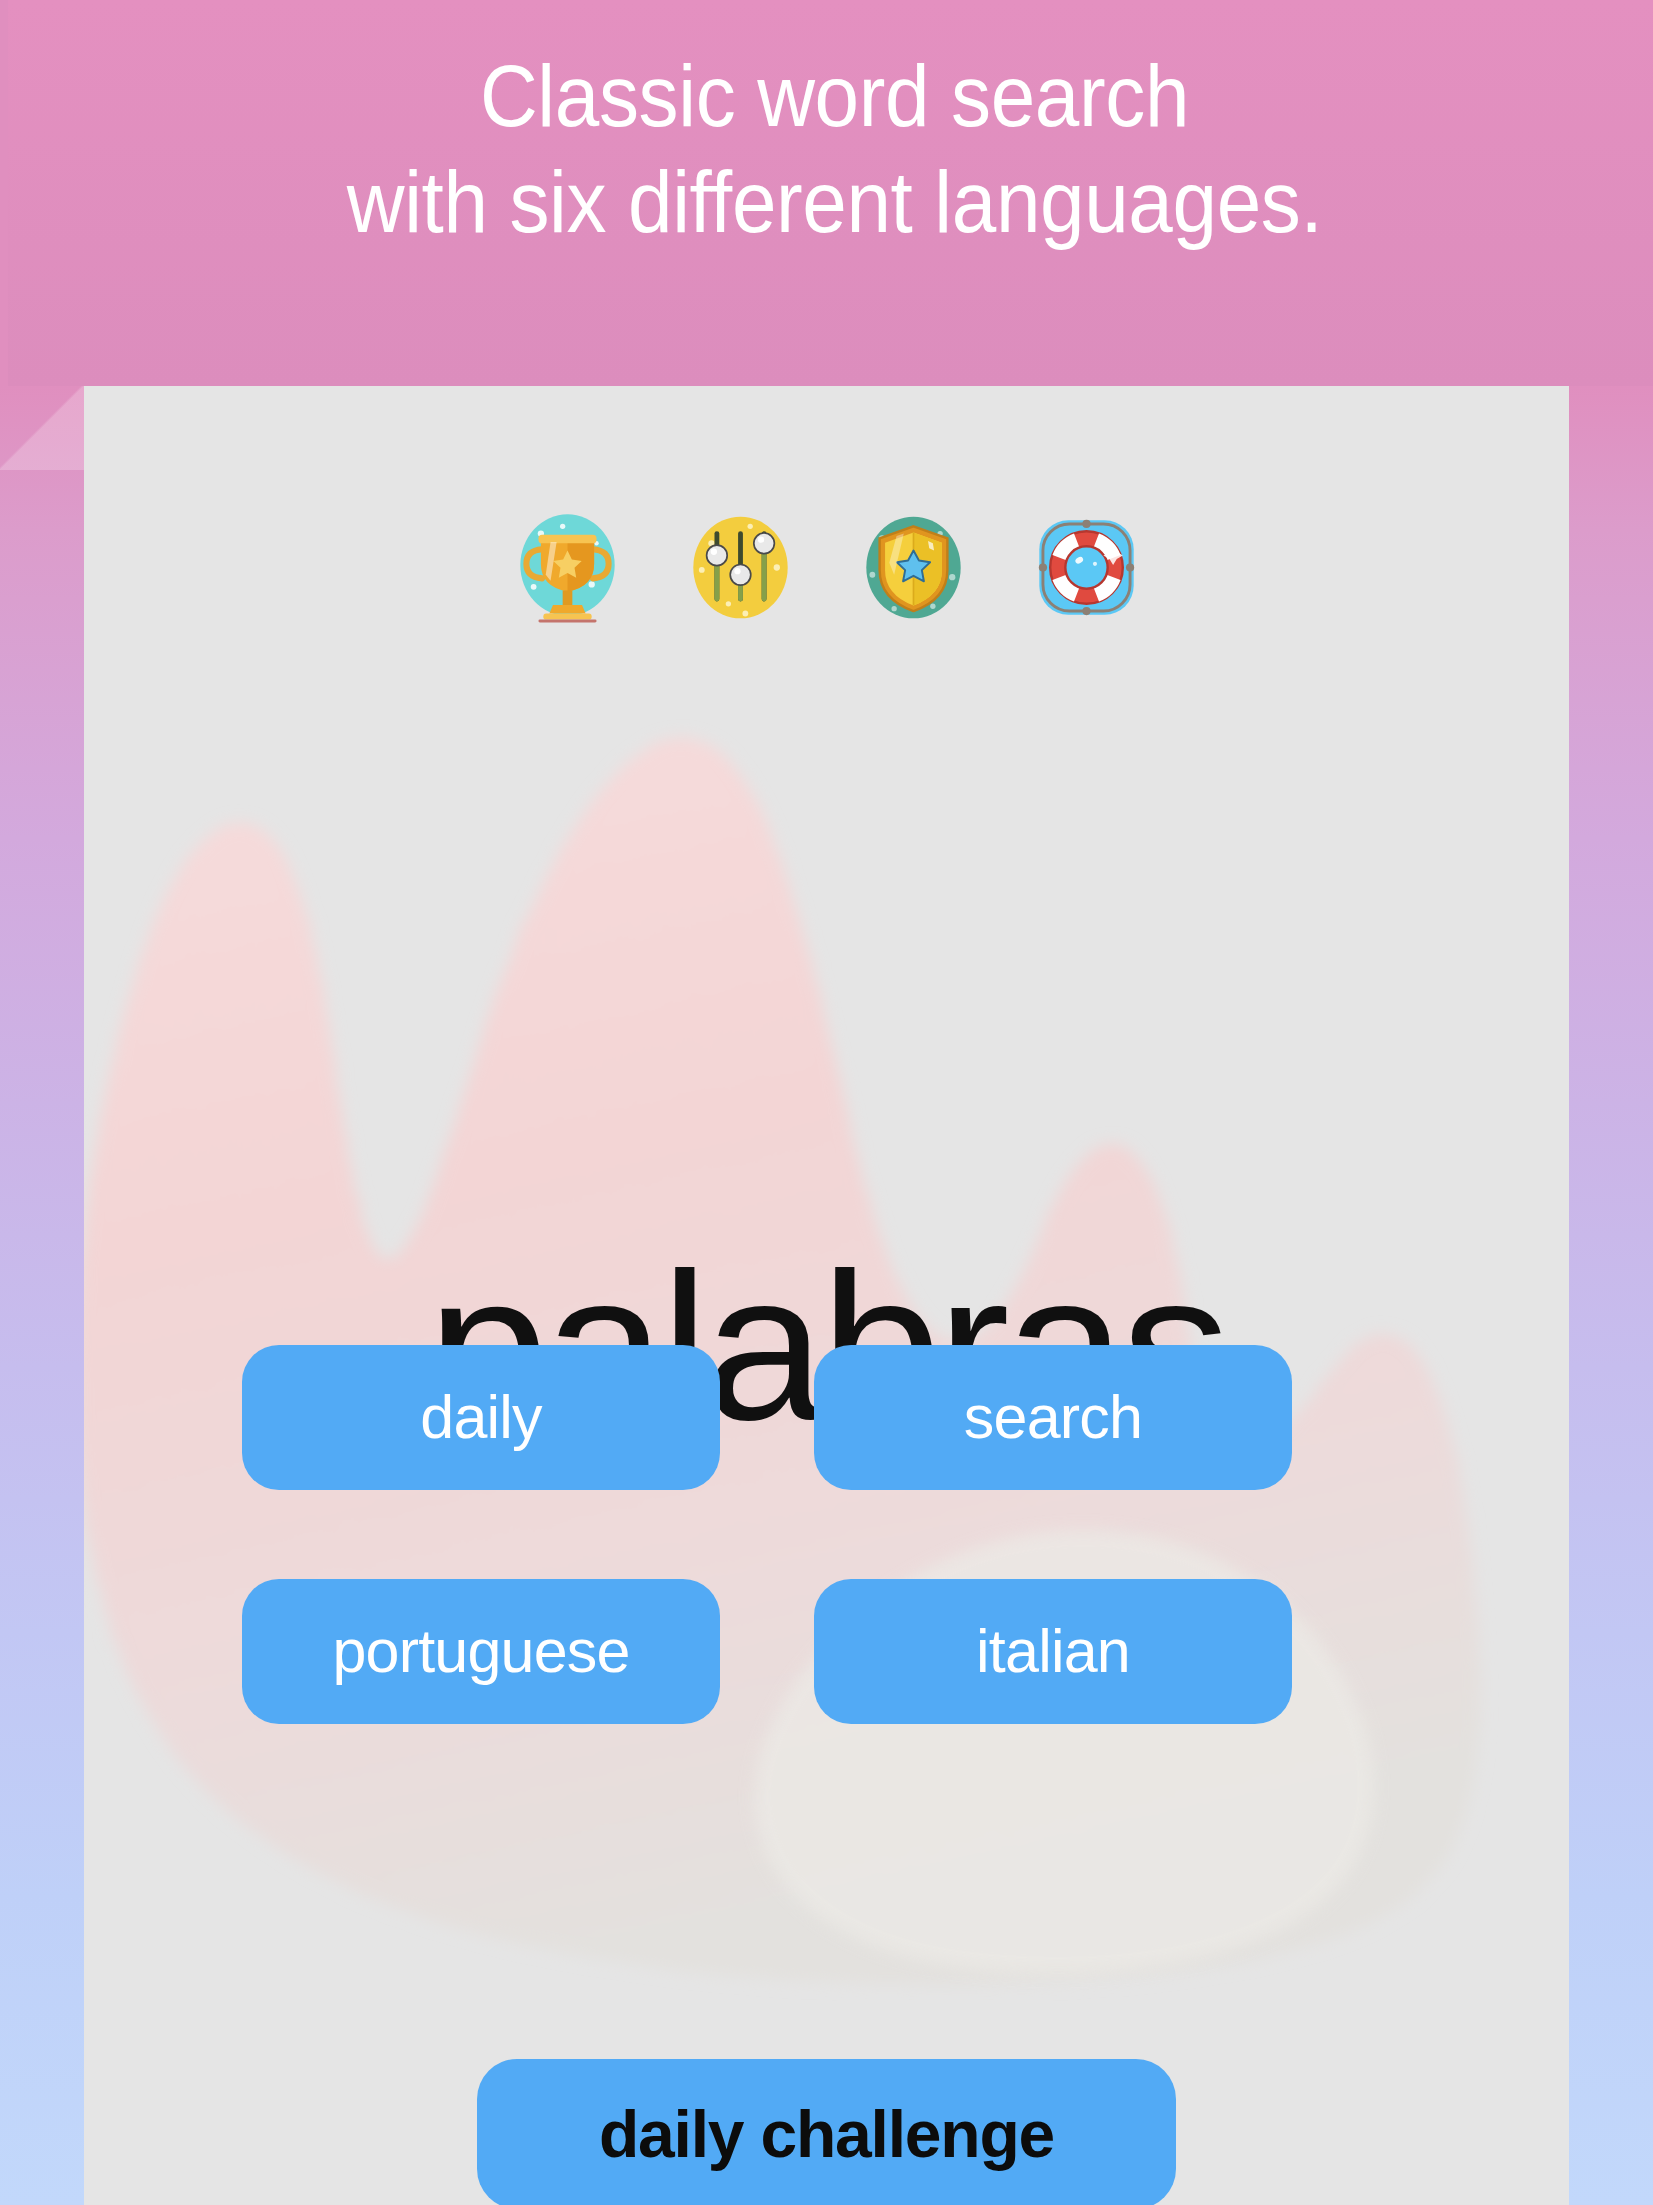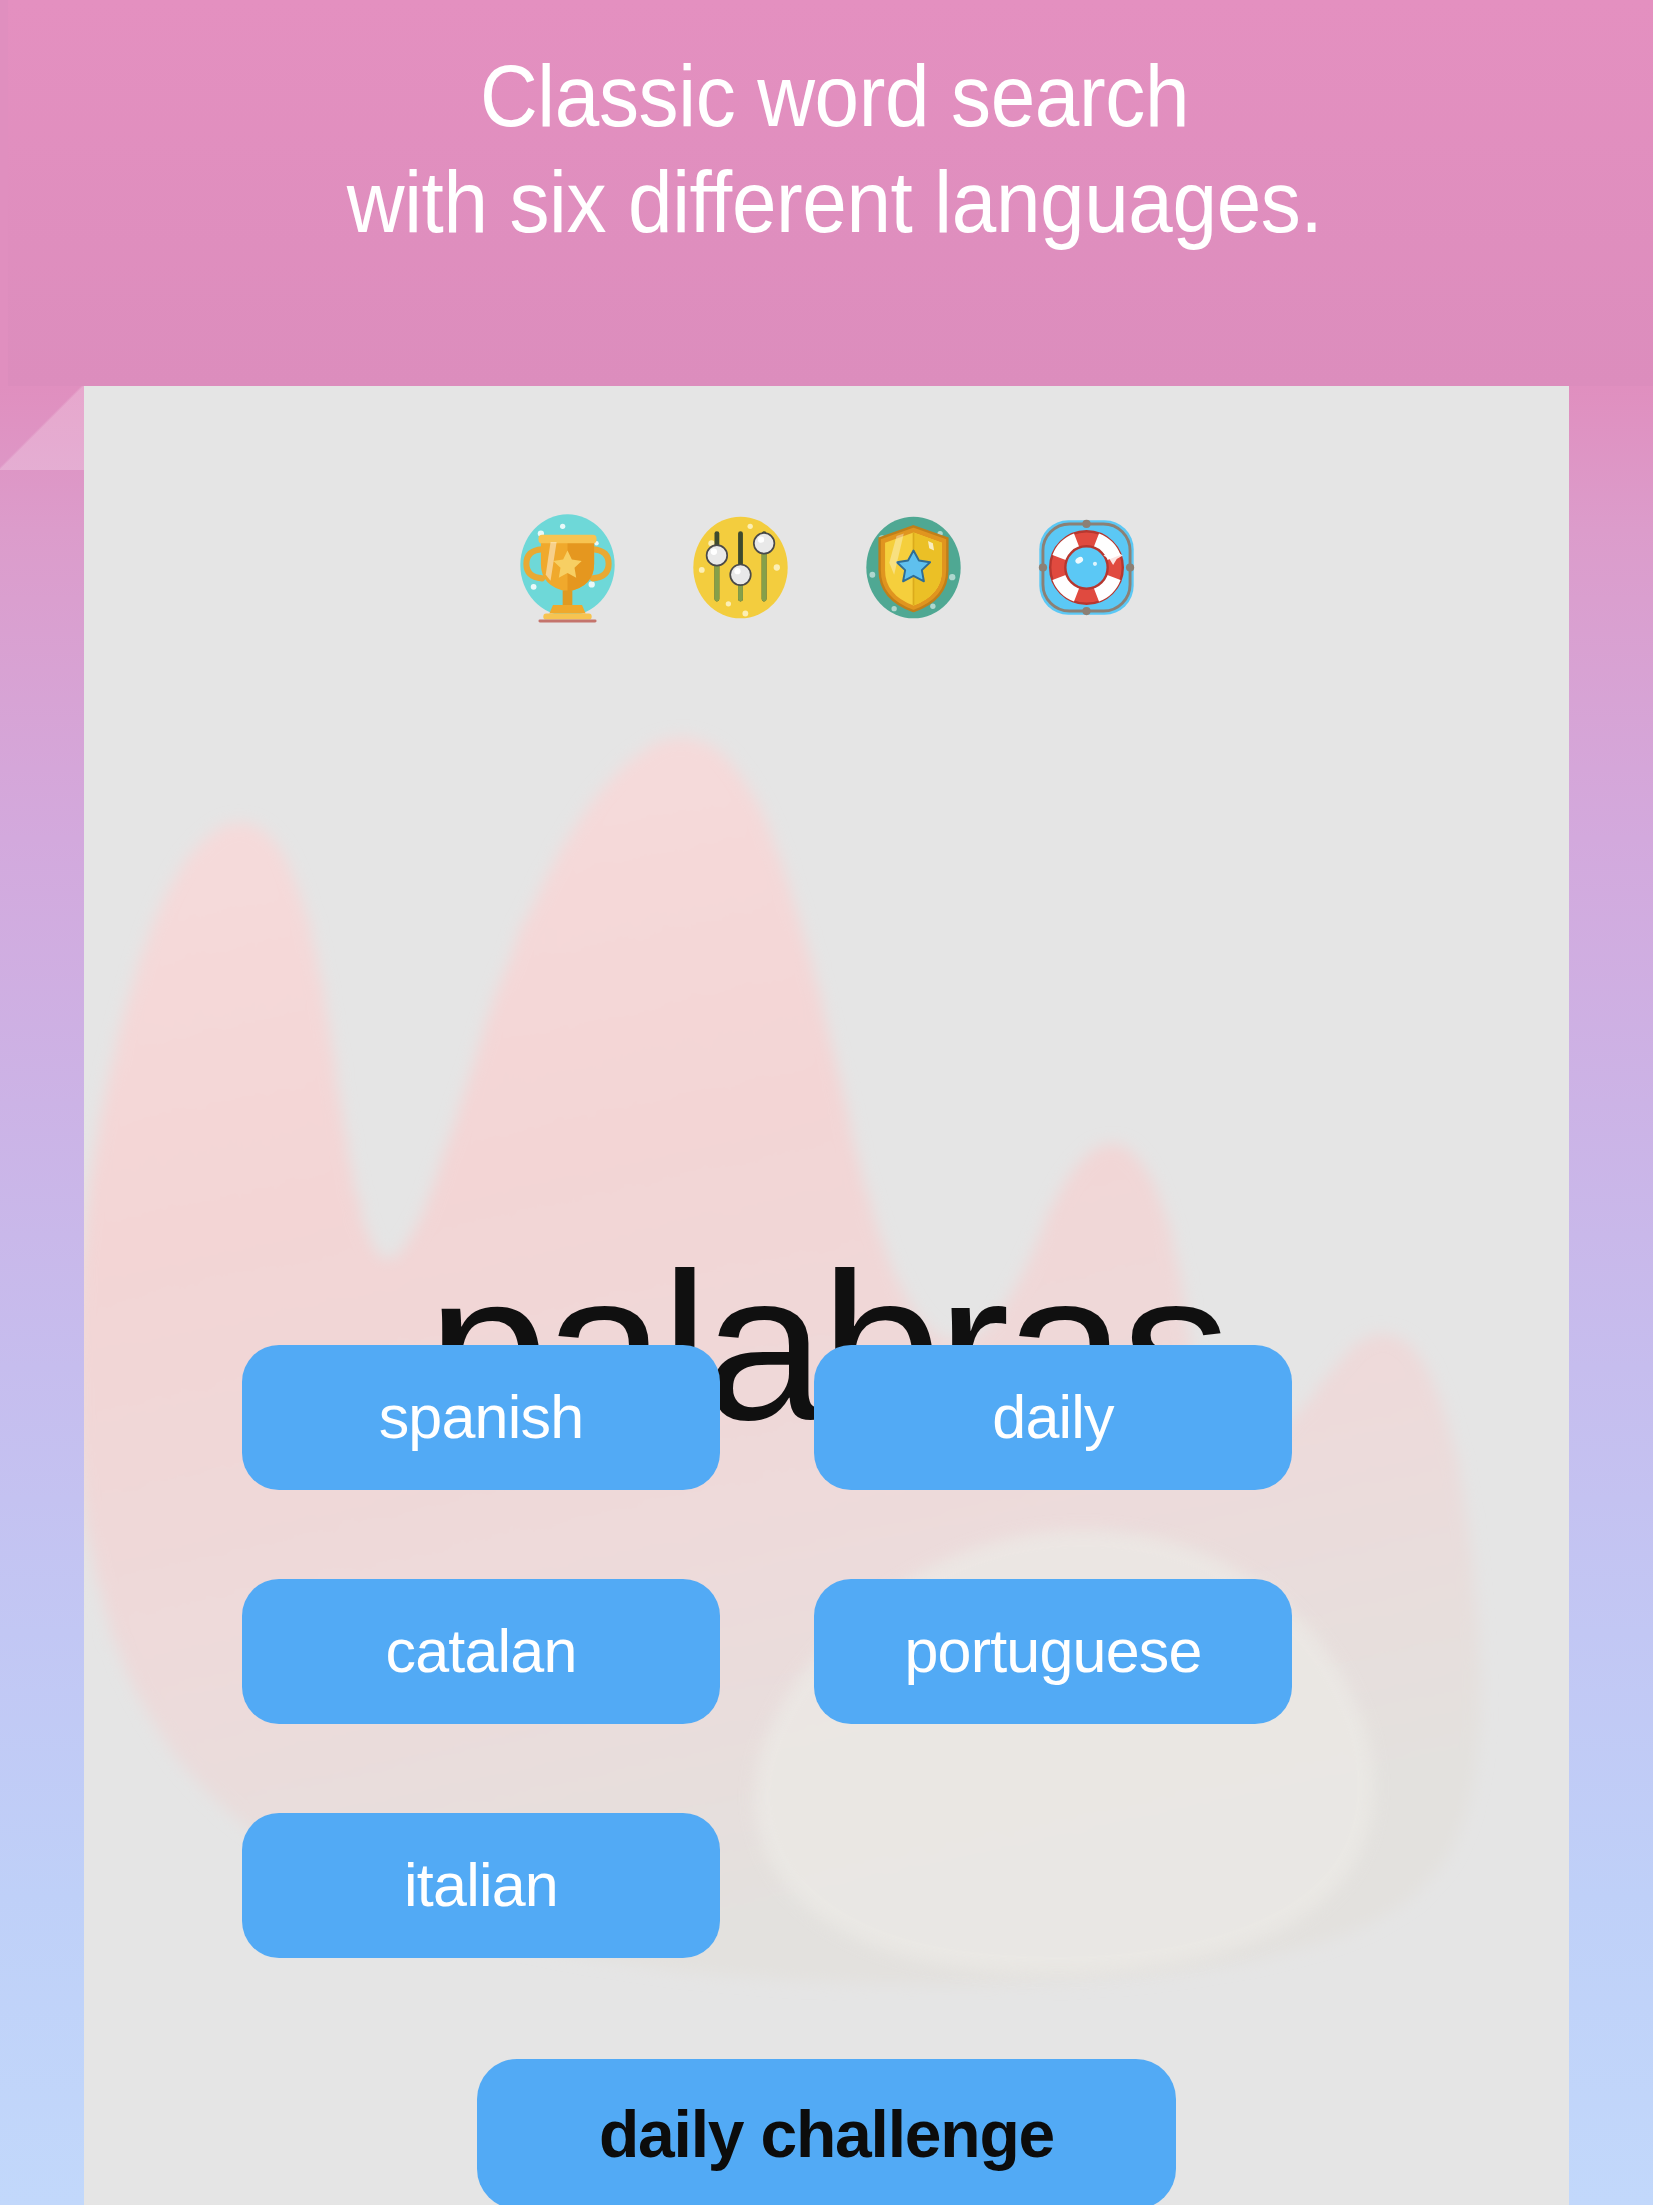--- a/index.html
+++ b/index.html
@@ -333,23 +333,22 @@
           <ellipse cx="44" cy="44" rx="3.4" ry="2.4" fill="#ffffff" opacity="0.9" transform="rotate(-30 44 44)"></ellipse>
           <circle cx="57" cy="47" r="1.7" fill="#ffffff" opacity="0.8"></circle>
           <path d="M72 32 l3 5 5 3 -5 3 -3 5 -3 -5 -5 -3 5 -3 z" fill="#ffffff" opacity="0.85"></path>
         </svg>
       </div>
     </div>
 
     <div class="wordmark">palabras</div>
 
     <div class="lang-grid">
-      <button class="lang-btn">spanish</button>
       <button class="lang-btn">daily</button>
-      <button class="lang-btn">catalan</button>
+      <button class="lang-btn">search</button>
       <button class="lang-btn">portuguese</button>
       <button class="lang-btn">italian</button>
     </div>
 
     <button class="daily-btn">daily challenge</button>
 
   </div>
 </div>
 
 

